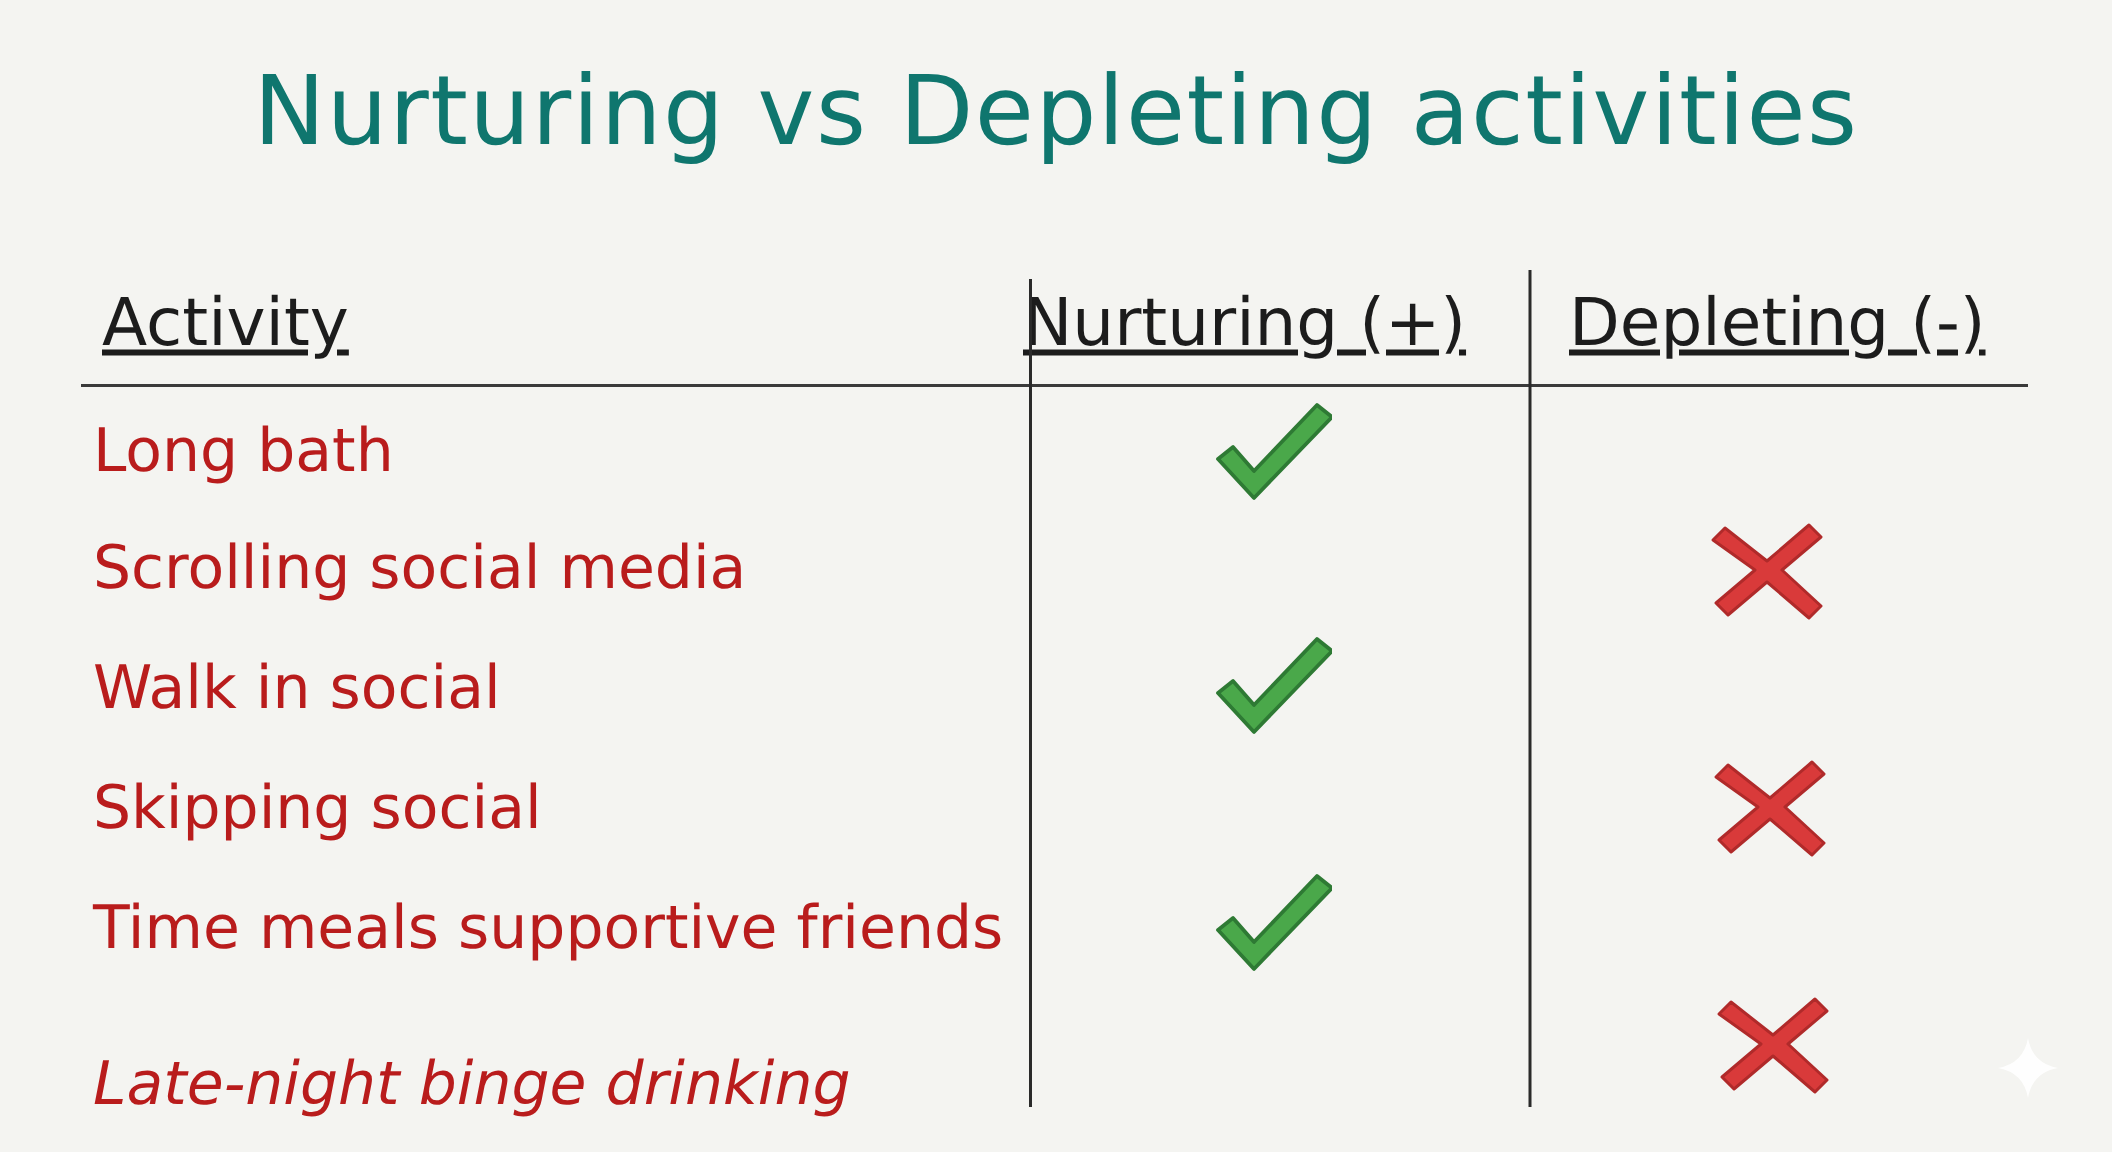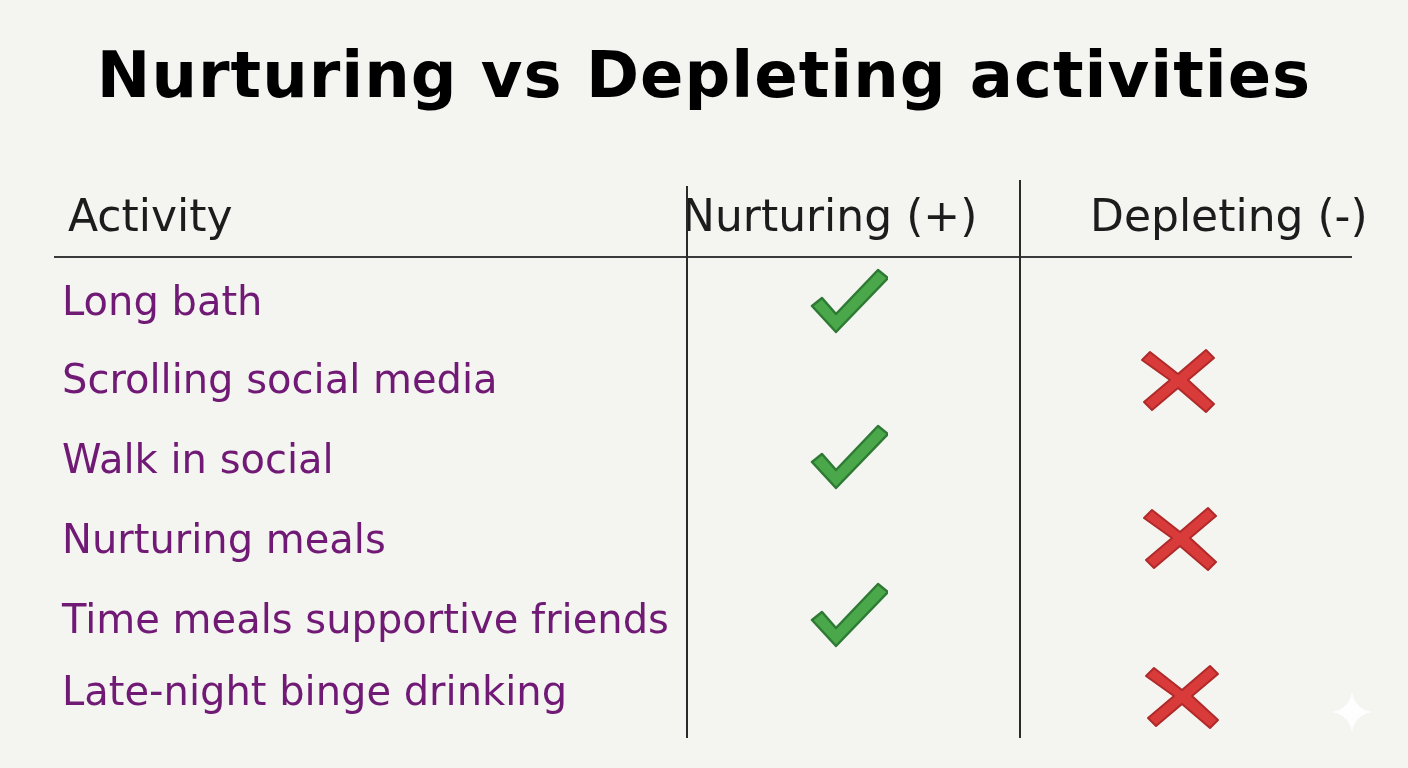--- a/index.html
+++ b/index.html
@@ -5,48 +5,48 @@
   html, body { margin:0; padding:0; }
   body {
     width:1408px; height:768px; overflow:hidden;
     background:#f4f4f1;
     font-family:"DejaVu Sans", sans-serif;
     color:#1e1e1e;
     position:relative;
   }
   .title {
     position:absolute; left:0; top:38px; width:1408px; text-align:center;
-    font-size:64px; font-weight:700; letter-spacing:1px; color:#000000;
+    font-size:64px; font-weight:400; letter-spacing:1px; color:#0f766e;
   }
   .vline { position:absolute; width:2px; background:#2a2a2a; }
   .hline { position:absolute; height:2px; background:#3a3a3a; }
-  .hdr { position:absolute; top:190px; font-size:44px; color:#1c1c1c; }
-  .row-label { position:absolute; left:62px; font-size:40px; color:#701a75; white-space:nowrap; }
+  .hdr { position:absolute; top:190px; font-size:44px; color:#1c1c1c;text-decoration:underline; }
+  .row-label { position:absolute; left:62px; font-size:40px; color:#b91c1c; white-space:nowrap; }
   .mark { position:absolute; width:80px; height:70px; }
   .sparkle { position:absolute; left:1330px; top:690px; width:44px; height:44px; }
 </style>
 </head>
 <body>
 
 <div class="title">Nurturing vs Depleting activities</div>
 
 <div class="hdr" style="left:68px;">Activity</div>
 <div class="hdr" style="left:682px;">Nurturing (+)</div>
-<div class="hdr" style="left:1046px;margin-left:44px;">Depleting (-)</div>
+<div class="hdr" style="left:1046px;">Depleting (-)</div>
 
 <div class="hline" style="left:54px; top:256px; width:1298px;"></div>
 <div class="vline" style="left:686px; top:186px; height:552px;"></div>
 <div class="vline" style="left:1019px; top:180px; height:558px;"></div>
 
 <div class="row-label" style="top:278px;">Long bath</div>
 <div class="row-label" style="top:356px;">Scrolling social media</div>
 <div class="row-label" style="top:436px;">Walk in social</div>
-<div class="row-label" style="top:516px;">Nurturing meals</div>
+<div class="row-label" style="top:516px;">Skipping social</div>
 <div class="row-label" style="top:596px;">Time meals supportive friends</div>
-<div class="row-label" style="top:668px;">Late-night binge drinking</div>
+<div class="row-label" style="top:700px;font-style:italic;">Late-night binge drinking</div>
 
 <svg class="mark" style="left:808px; top:266px;" viewBox="0 0 80 70">
   <path d="M4 40 L14 32 L28 48 L70 4 L80 12 L28 66 Z" fill="#4aa84a" stroke="#2e7a34" stroke-width="2.5" stroke-linejoin="round"></path>
 </svg>
 <svg class="mark" style="left:808px; top:422px;" viewBox="0 0 80 70">
   <path d="M4 40 L14 32 L28 48 L70 4 L80 12 L28 66 Z" fill="#4aa84a" stroke="#2e7a34" stroke-width="2.5" stroke-linejoin="round"></path>
 </svg>
 <svg class="mark" style="left:808px; top:580px;" viewBox="0 0 80 70">
   <path d="M4 40 L14 32 L28 48 L70 4 L80 12 L28 66 Z" fill="#4aa84a" stroke="#2e7a34" stroke-width="2.5" stroke-linejoin="round"></path>
 </svg>

